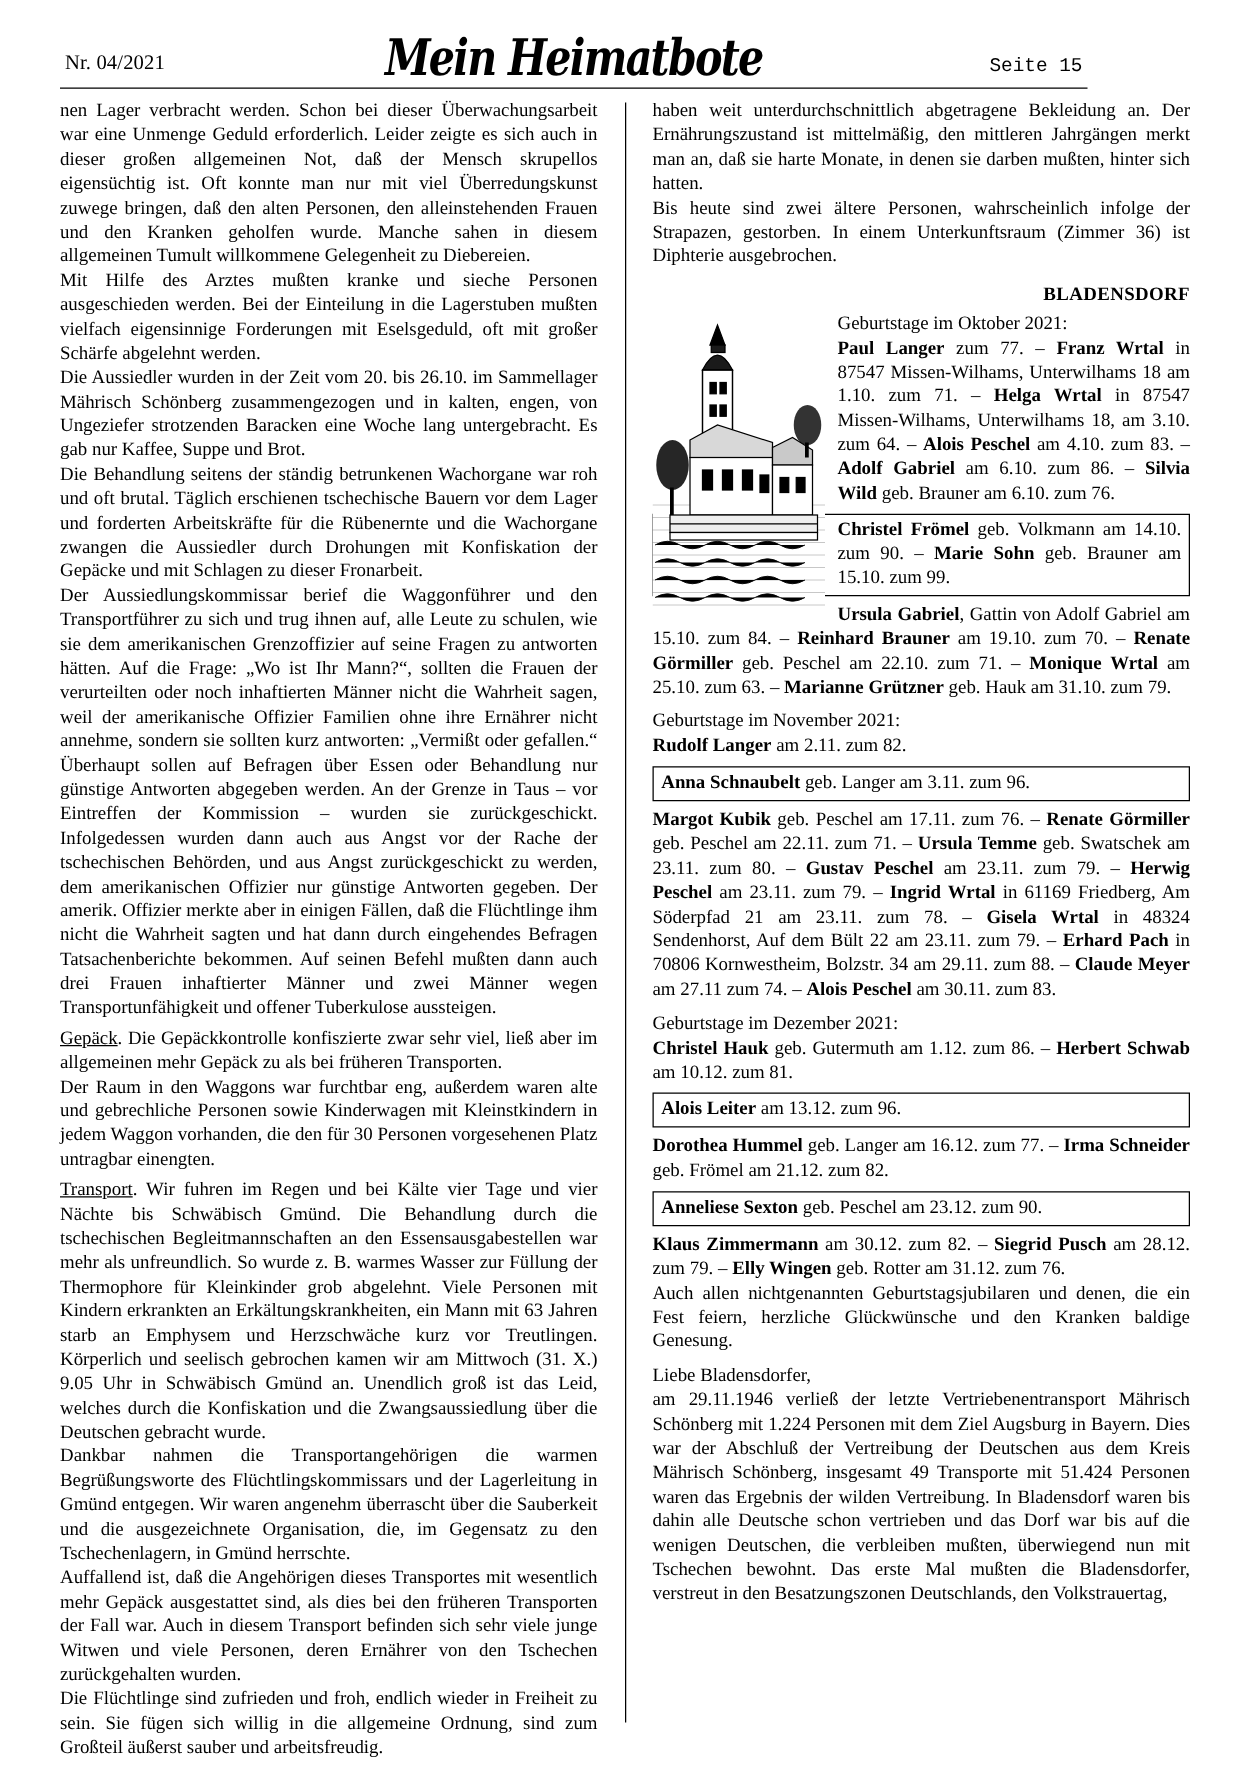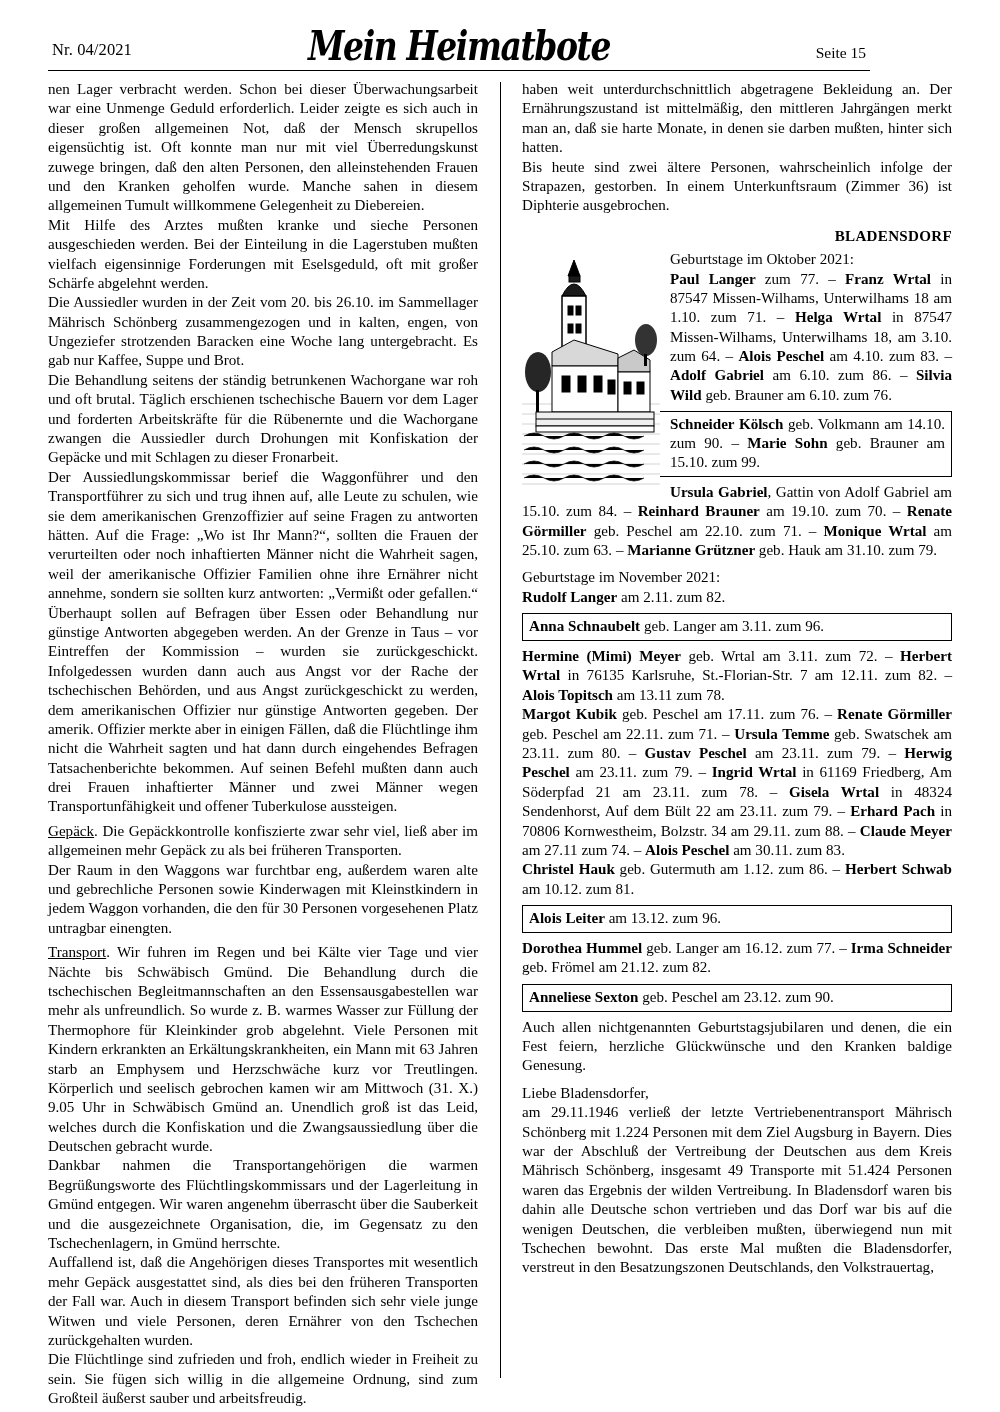--- a/index.html
+++ b/index.html
@@ -35,20 +35,21 @@
     left: 52px;
     top: 40px;
     font-size: 16.5px;
     letter-spacing: 0.1px;
   }
   .masthead-page {
     position: absolute;
     right: 52px;
     top: 44px;
     font-size: 15.5px;
+    font-family: Liberation Mono, monospace;
   }
   .masthead-title {
     position: absolute;
     left: 0;
     right: 0;
     top: 22px;
     text-align: center;
     font-family: "DejaVu Serif", serif;
     font-weight: bold;
     font-style: italic;
@@ -238,34 +239,35 @@
             <path d="M2 182 q10 -6 20 0 q10 6 20 0 q10 -6 20 0 q10 6 20 0 q10 -6 20 0 q10 6 20 0"></path>
             <path d="M2 196 q10 -6 20 0 q10 6 20 0 q10 -6 20 0 q10 6 20 0 q10 -6 20 0 q10 6 20 0"></path>
             <path d="M2 210 q10 -6 20 0 q10 6 20 0 q10 -6 20 0 q10 6 20 0 q10 -6 20 0 q10 6 20 0"></path>
             <path d="M2 224 q10 -6 20 0 q10 6 20 0 q10 -6 20 0 q10 6 20 0 q10 -6 20 0 q10 6 20 0"></path>
           </g>
         </svg>
       </div>
 
       <p class="sub-head" style="margin-top:0;">Geburtstage im Oktober 2021:</p>
       <p><b>Paul Langer</b> zum 77. – <b>Franz Wrtal</b> in 87547 Missen-Wilhams, Unterwilhams 18 am 1.10. zum 71. – <b>Helga Wrtal</b> in 87547 Missen-Wilhams, Unterwilhams 18, am 3.10. zum 64. – <b>Alois Peschel</b> am 4.10. zum 83. – <b>Adolf Gabriel</b> am 6.10. zum 86. – <b>Silvia Wild</b> geb. Brauner am 6.10. zum 76.</p>
-      <div class="boxed"><b>Schneider Kölsch</b> geb. Volkmann am 14.10. zum 90. – <b>Marie Sohn</b> geb. Brauner am 15.10. zum 99.</div>
+      <div class="boxed"><b>Christel Frömel</b> geb. Volkmann am 14.10. zum 90. – <b>Marie Sohn</b> geb. Brauner am 15.10. zum 99.</div>
       <p><b>Ursula Gabriel</b>, Gattin von Adolf Gabriel am 15.10. zum 84. – <b>Reinhard Brauner</b> am 19.10. zum 70. – <b>Renate Görmiller</b> geb. Peschel am 22.10. zum 71. – <b>Monique Wrtal</b> am 25.10. zum 63. – <b>Marianne Grützner</b> geb. Hauk am 31.10. zum 79.</p>
       <div class="clear"></div>
 
       <p class="sub-head">Geburtstage im November 2021:</p>
       <p><b>Rudolf Langer</b> am 2.11. zum 82.</p>
       <div class="boxed"><b>Anna Schnaubelt</b> geb. Langer am 3.11. zum 96.</div>
-      <p><b>Hermine (Mimi) Meyer</b> geb. Wrtal am 3.11. zum 72. – <b>Herbert Wrtal</b> in 76135 Karlsruhe, St.-Florian-Str. 7 am 12.11. zum 82. – <b>Alois Topitsch</b> am 13.11 zum 78.</p>
       <p><b>Margot Kubik</b> geb. Peschel am 17.11. zum 76. – <b>Renate Görmiller</b> geb. Peschel am 22.11. zum 71. – <b>Ursula Temme</b> geb. Swatschek am 23.11. zum 80. – <b>Gustav Peschel</b> am 23.11. zum 79. – <b>Herwig Peschel</b> am 23.11. zum 79. – <b>Ingrid Wrtal</b> in 61169 Friedberg, Am Söderpfad 21 am 23.11. zum 78. – <b>Gisela Wrtal</b> in 48324 Sendenhorst, Auf dem Bült 22 am 23.11. zum 79. – <b>Erhard Pach</b> in 70806 Kornwestheim, Bolzstr. 34 am 29.11. zum 88. – <b>Claude Meyer</b> am 27.11 zum 74. – <b>Alois Peschel</b> am 30.11. zum 83.</p>
 
+      <p class="sub-head">Geburtstage im Dezember 2021:</p>
       <p><b>Christel Hauk</b> geb. Gutermuth am 1.12. zum 86. – <b>Herbert Schwab</b> am 10.12. zum 81.</p>
       <div class="boxed"><b>Alois Leiter</b> am 13.12. zum 96.</div>
       <p><b>Dorothea Hummel</b> geb. Langer am 16.12. zum 77. – <b>Irma Schneider</b> geb. Frömel am 21.12. zum 82.</p>
       <div class="boxed"><b>Anneliese Sexton</b> geb. Peschel am 23.12. zum 90.</div>
+      <p><b>Klaus Zimmermann</b> am 30.12. zum 82. – <b>Siegrid Pusch</b> am 28.12. zum 79. – <b>Elly Wingen</b> geb. Rotter am 31.12. zum 76.</p>
 
       <p>Auch allen nichtgenannten Geburtstagsjubilaren und denen, die ein Fest feiern, herzliche Glückwünsche und den Kranken baldige Genesung.</p>
 
       <p class="sub-head">Liebe Bladensdorfer,</p>
       <p>am 29.11.1946 verließ der letzte Vertriebenentransport Mährisch Schönberg mit 1.224 Personen mit dem Ziel Augsburg in Bayern. Dies war der Abschluß der Vertreibung der Deutschen aus dem Kreis Mährisch Schönberg, insgesamt 49 Transporte mit 51.424 Personen waren das Ergebnis der wilden Vertreibung. In Bladensdorf waren bis dahin alle Deutsche schon vertrieben und das Dorf war bis auf die wenigen Deutschen, die verbleiben mußten, überwiegend nun mit Tschechen bewohnt. Das erste Mal mußten die Bladensdorfer, verstreut in den Besatzungszonen Deutschlands, den Volkstrauertag,</p>
     </div>
   </div>
 </div>
 
 </body></html>

